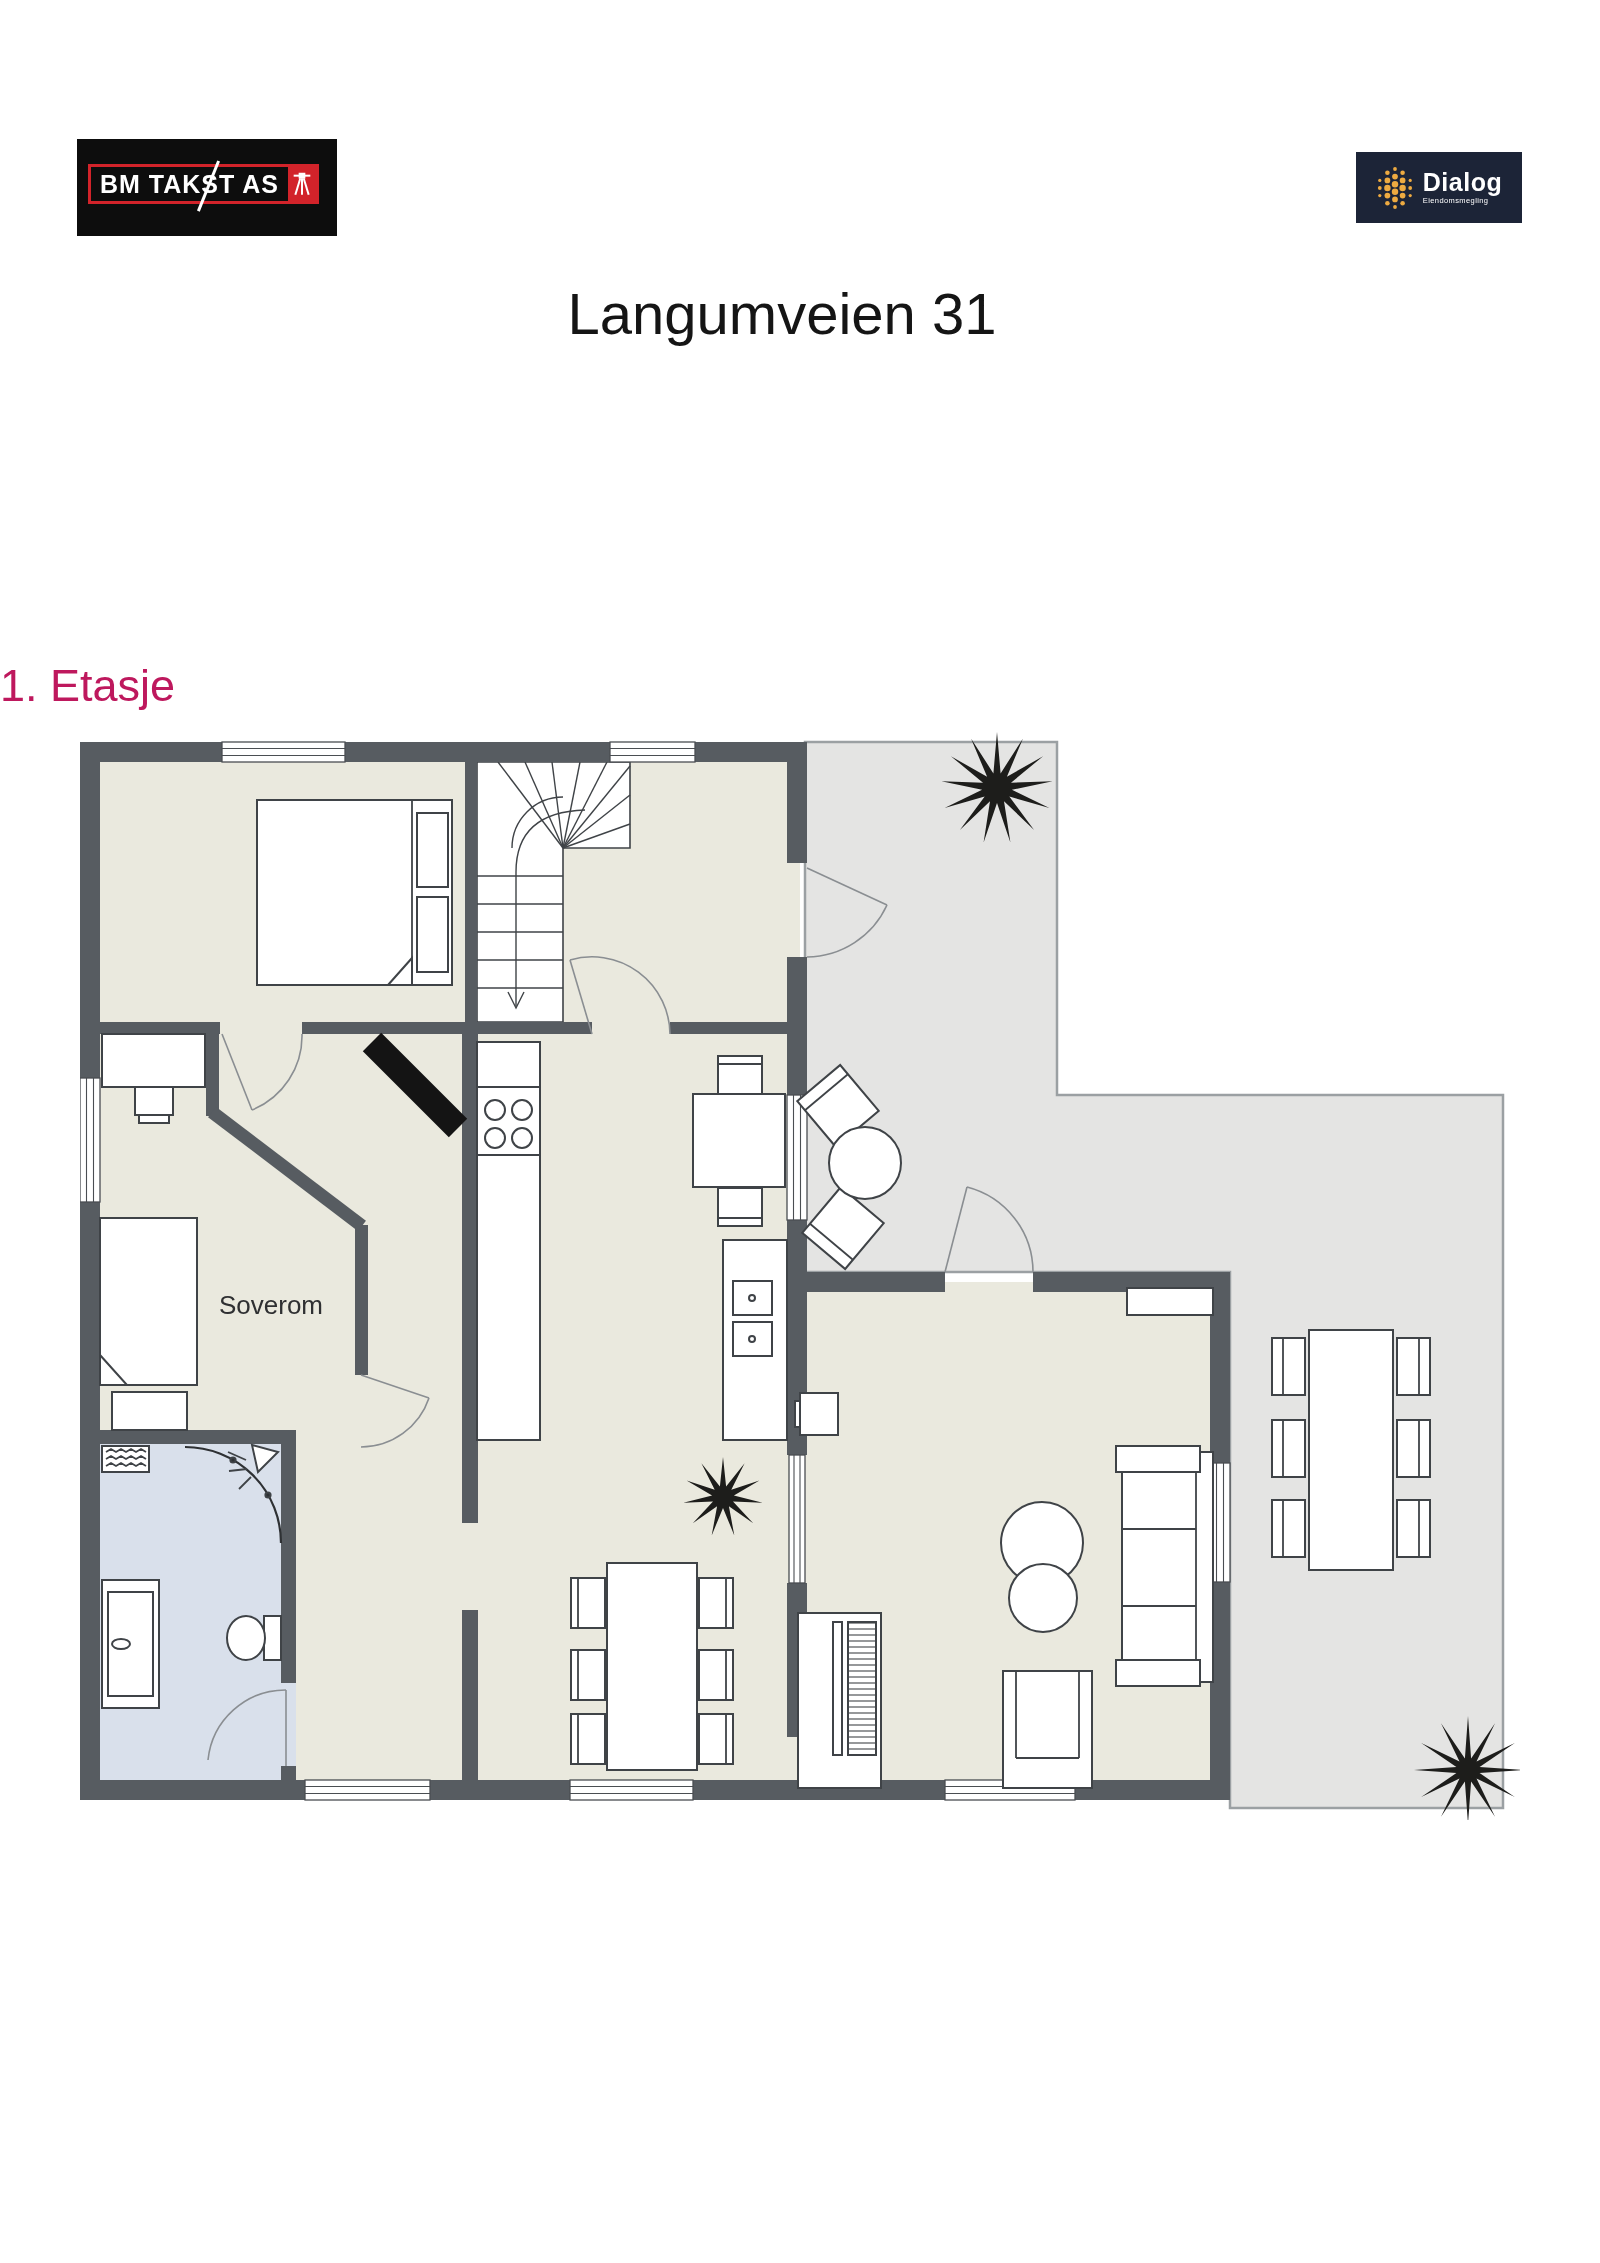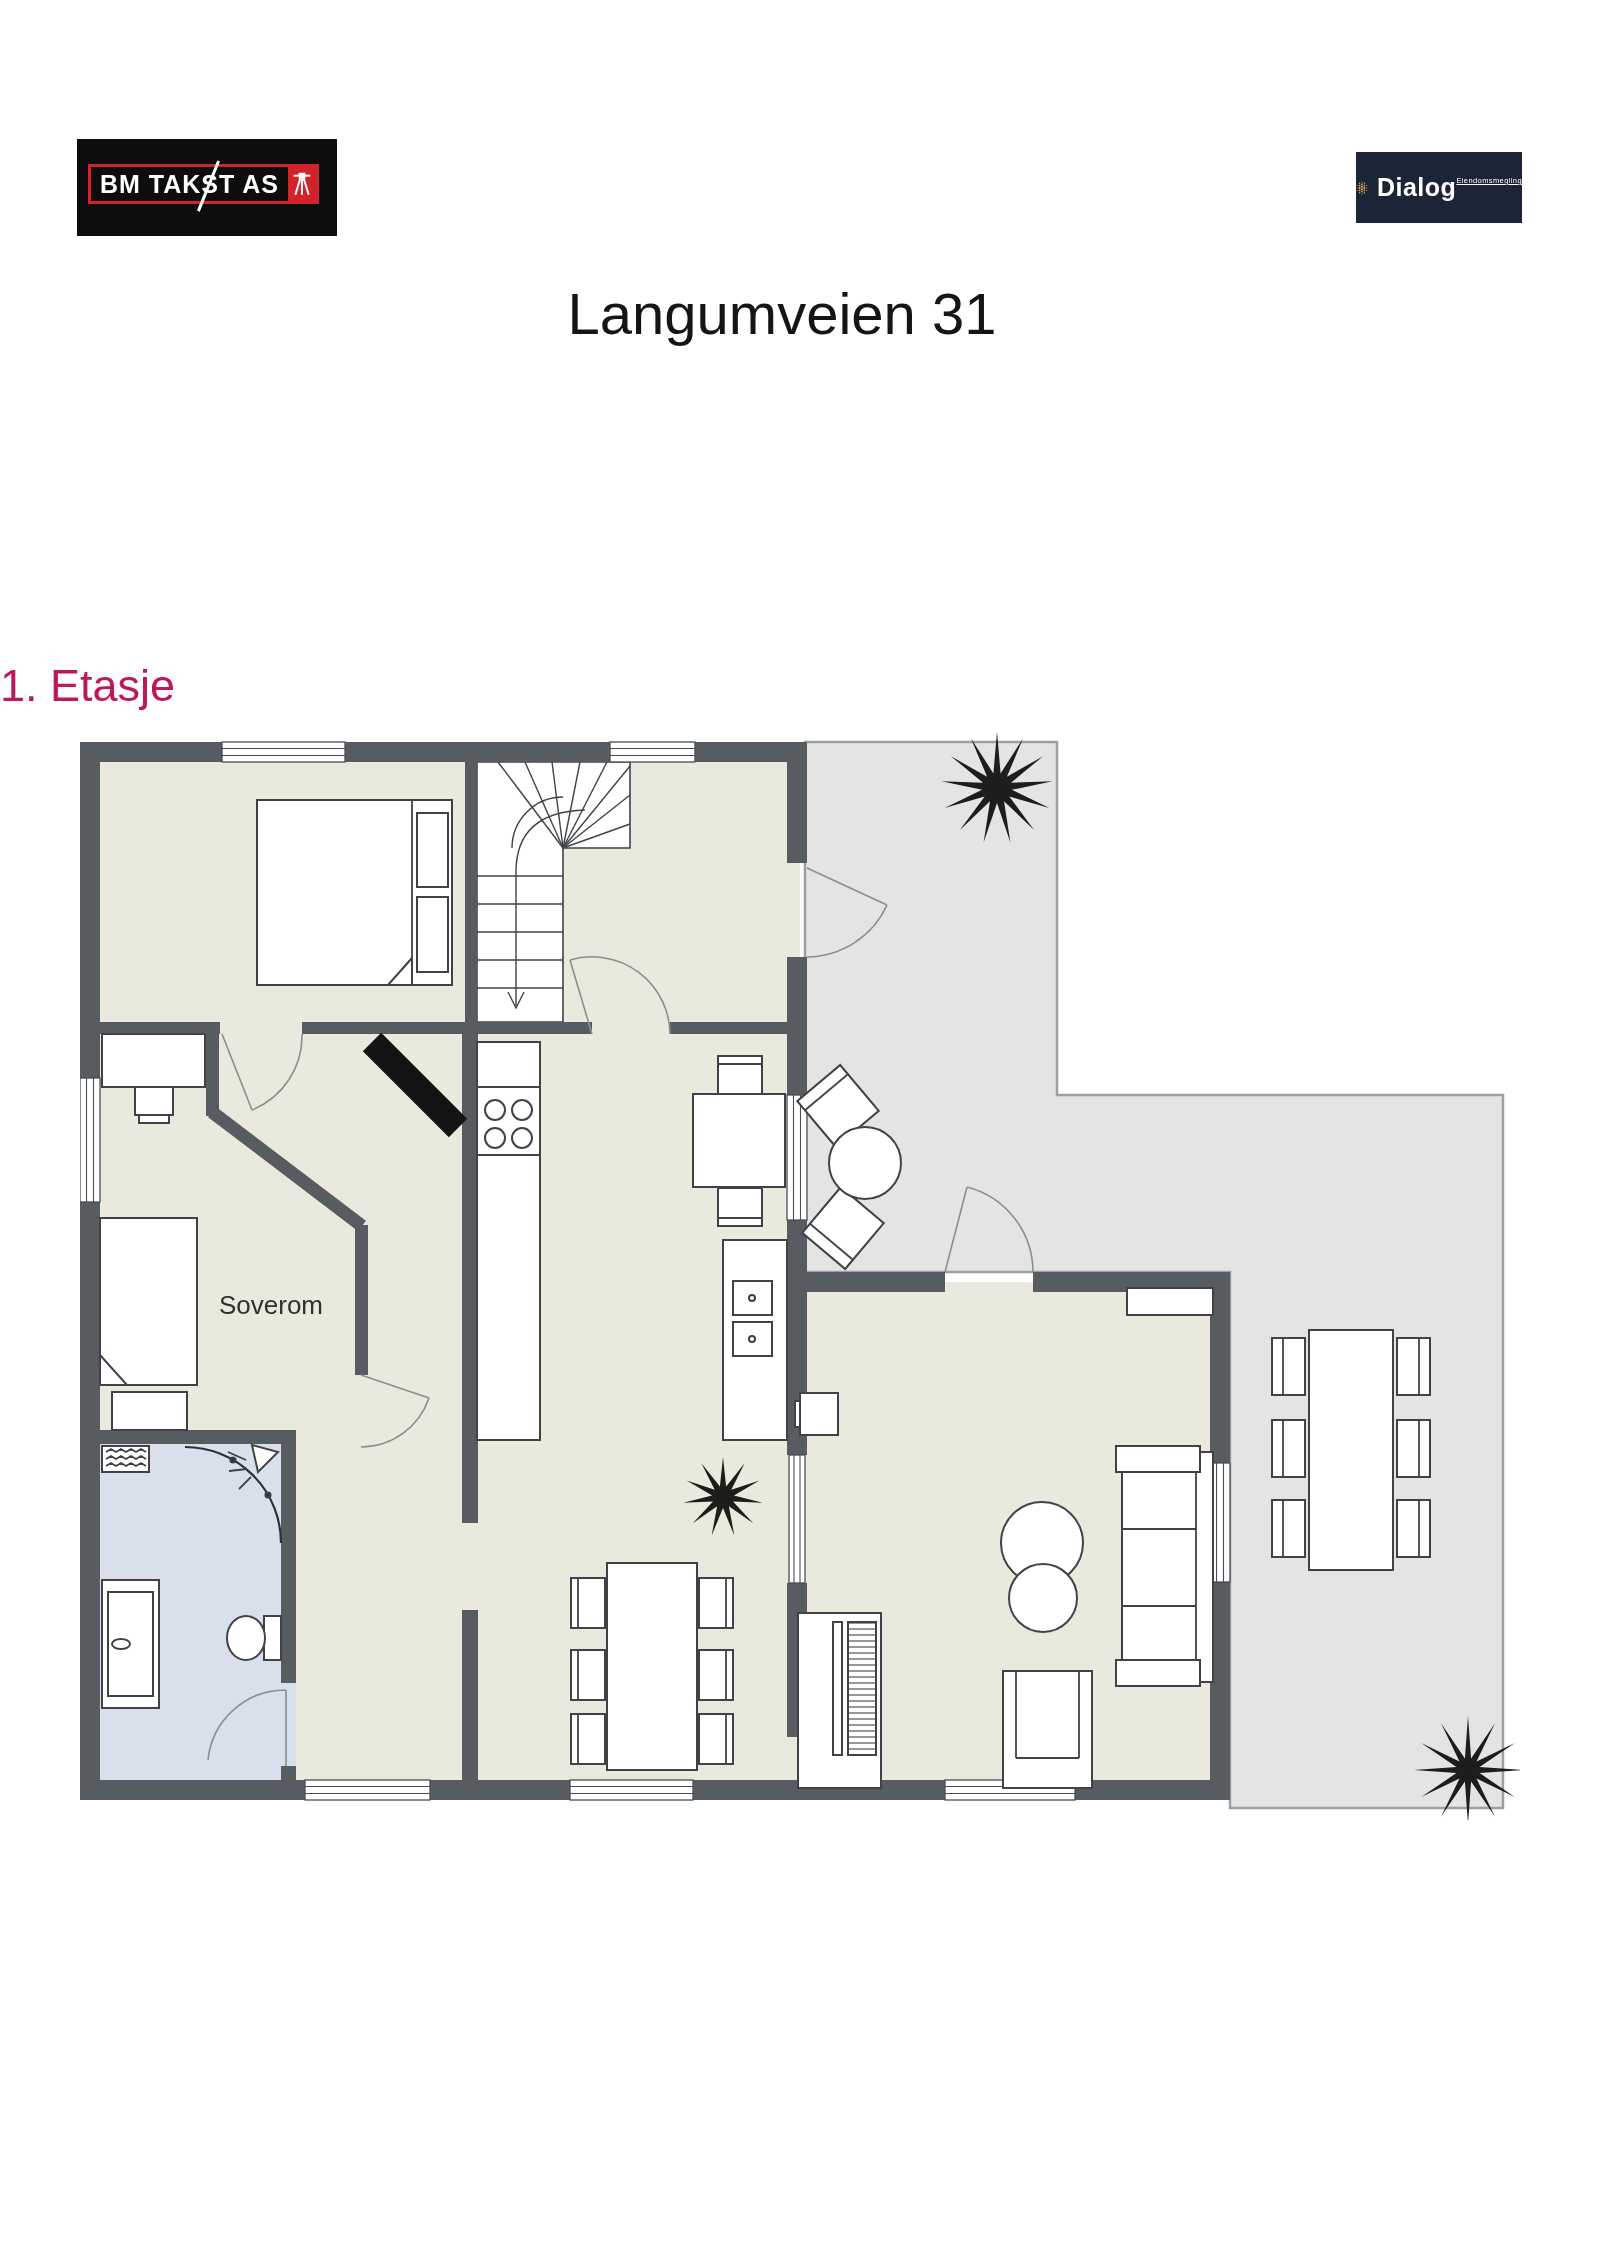--- a/index.html
+++ b/index.html
@@ -11,23 +11,23 @@
   .bm-frame{position:absolute;left:11px;top:25px;width:225px;height:34px;border:3px solid #d2232a;
             display:flex;align-items:stretch;}
   .bm-text{flex:1;display:flex;align-items:center;justify-content:center;color:#fff;
            font-size:25px;font-weight:bold;letter-spacing:1px;white-space:nowrap;}
   .bm-slash{position:absolute;left:116px;top:-8px;width:2.5px;height:54px;background:#fff;transform:rotate(22deg);}
   .bm-icon{width:28px;background:#d2232a;display:flex;align-items:center;justify-content:center;}
 
   
   .dialog-logo{position:absolute;left:1356px;top:152px;width:166px;height:71px;background:#1c2437;
                display:flex;align-items:center;justify-content:center;gap:9px;}
-  .dialog-text{display:flex;line-height:1;}
+  .dialog-text{display:flex;flex-direction:column;line-height:1;}
   .dialog-name{color:#fff;font-size:25px;font-weight:bold;letter-spacing:0.5px;}
-  .dialog-sub{color:#fff;font-size:7.5px;letter-spacing:0.4px;margin-top:2px;text-decoration:underline;}
+  .dialog-sub{color:#fff;font-size:7.5px;letter-spacing:0.4px;margin-top:2px;}
 
   .title{position:absolute;left:0;top:280px;width:1564px;margin:0;text-align:center;
          font-size:58px;font-weight:400;color:#151515;}
   .floor-label{position:absolute;left:0;top:660px;width:1600px;margin:0;text-align:left;
          font-size:45px;font-weight:400;color:#be185d;}
   .disclaimer{position:absolute;left:0;top:2130px;width:1600px;text-align:center;
          font-size:21.5px;color:#1a1a1a;}
 
   .plan{position:absolute;left:80px;top:730px;width:1440px;height:1090px;}
   .plan text{font-family:"Liberation Sans",sans-serif;font-size:26px;fill:#2f3032;}

